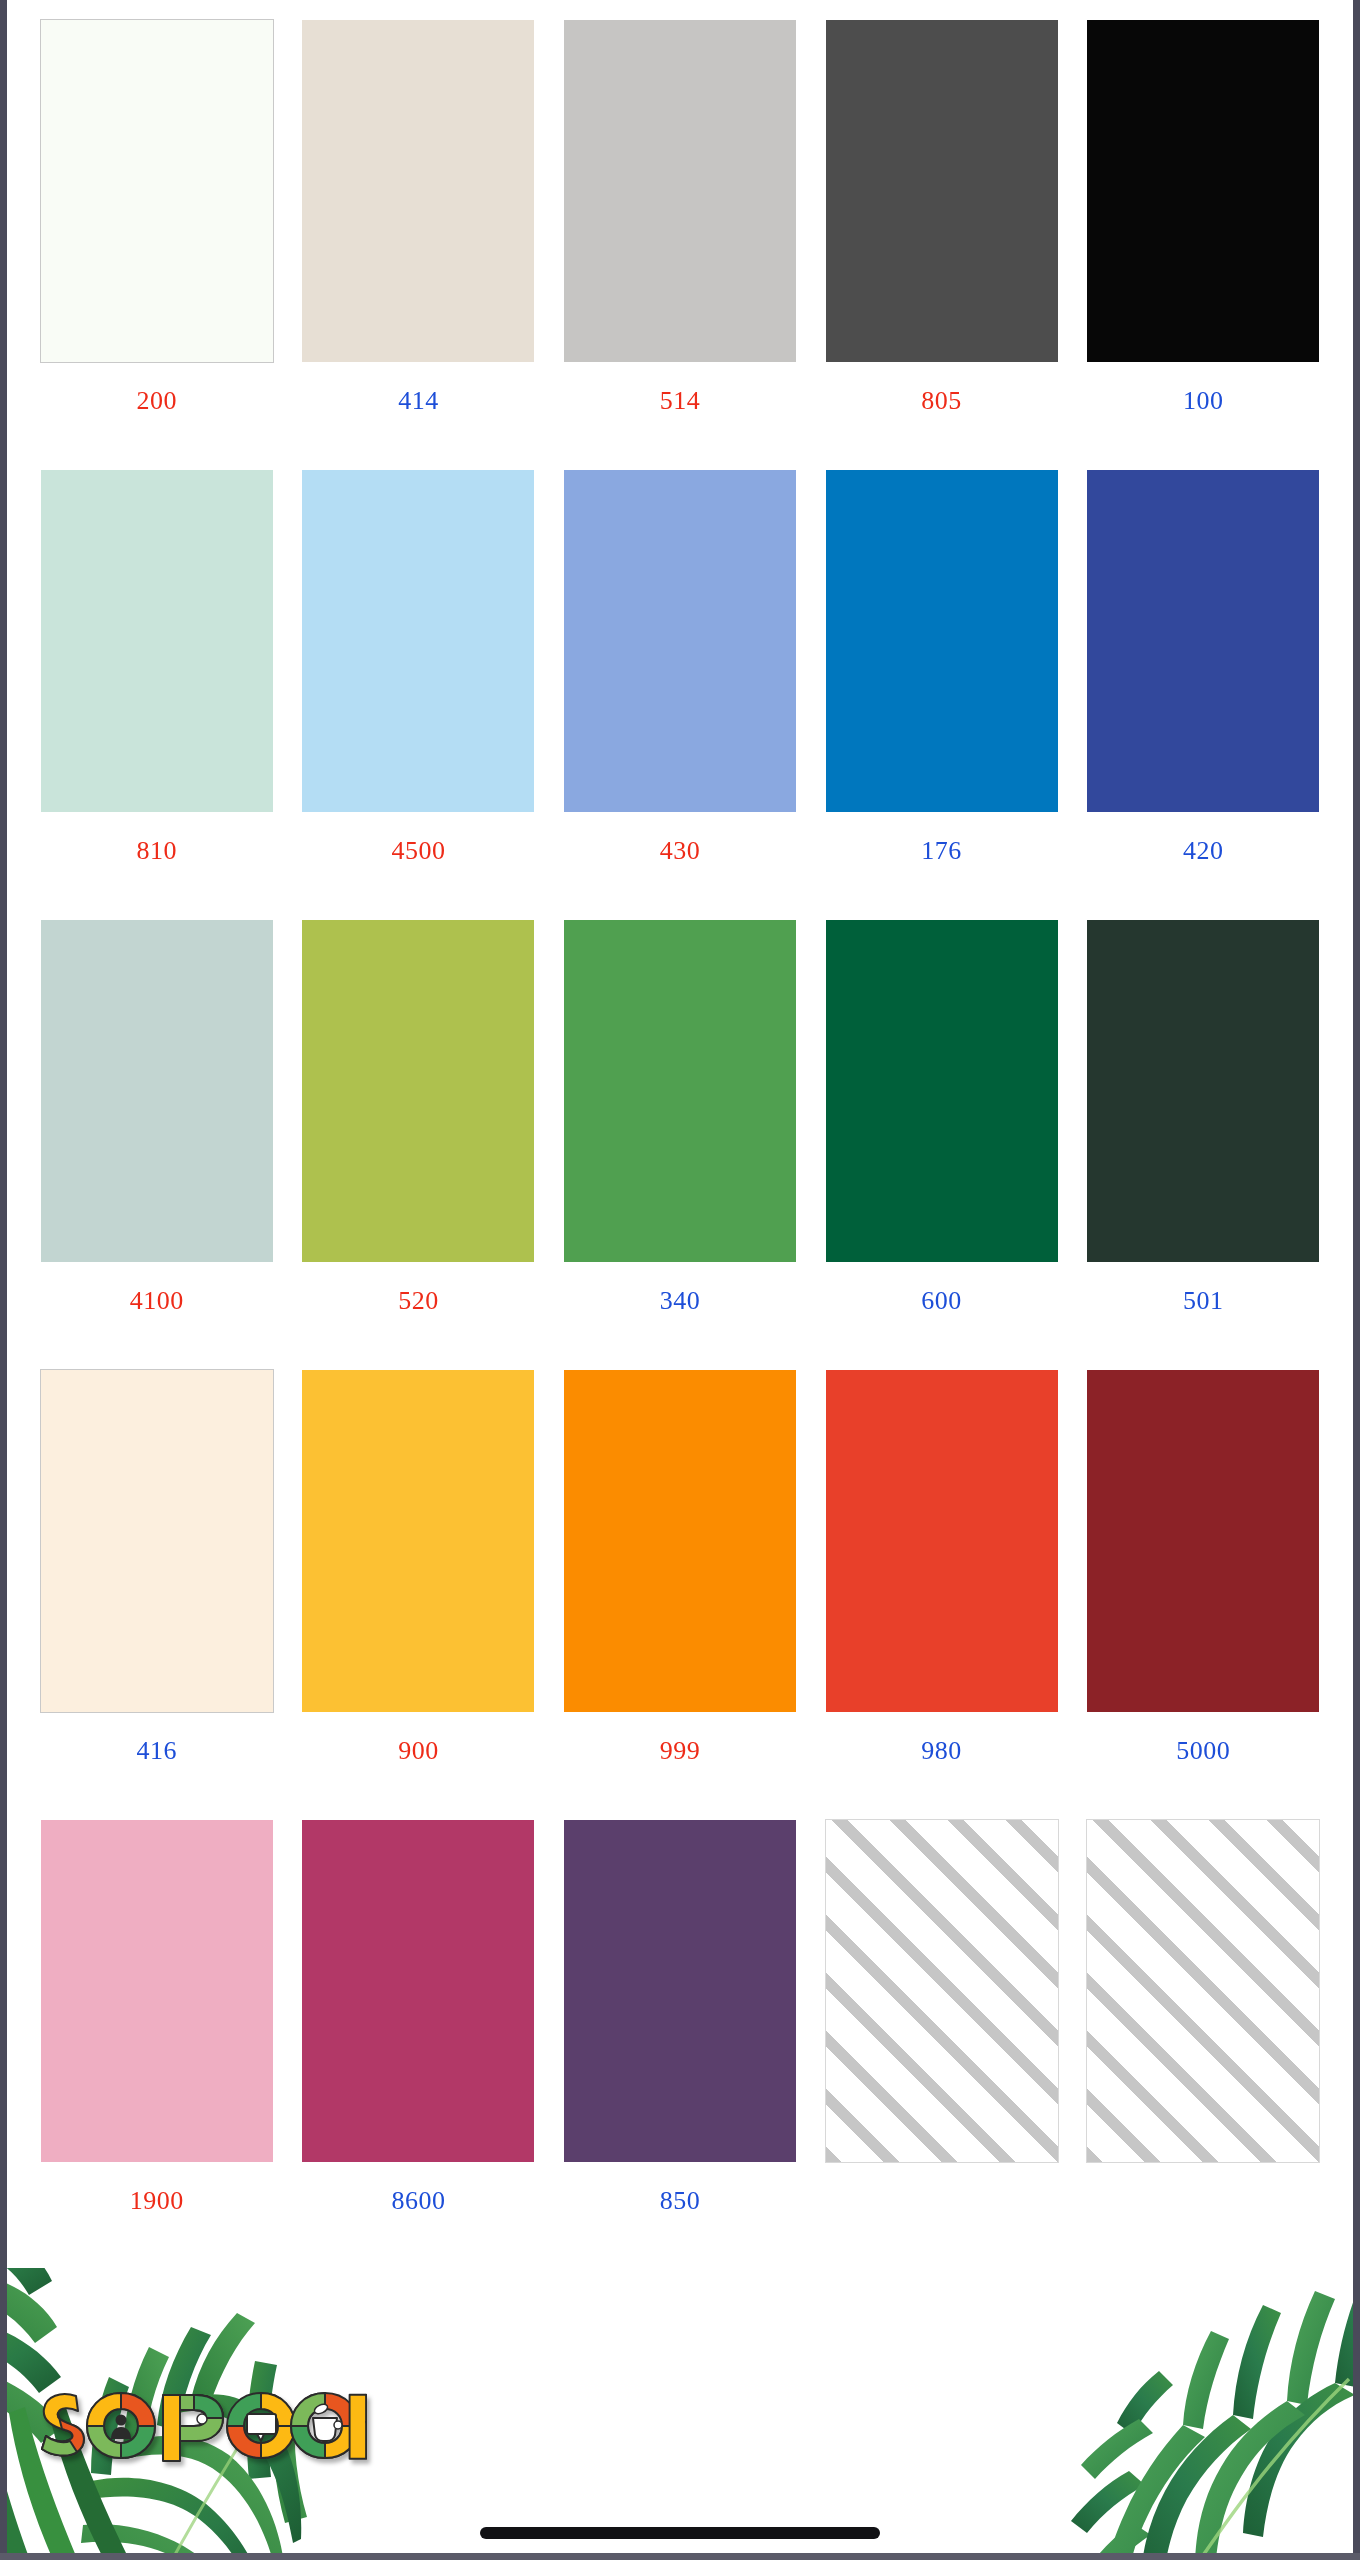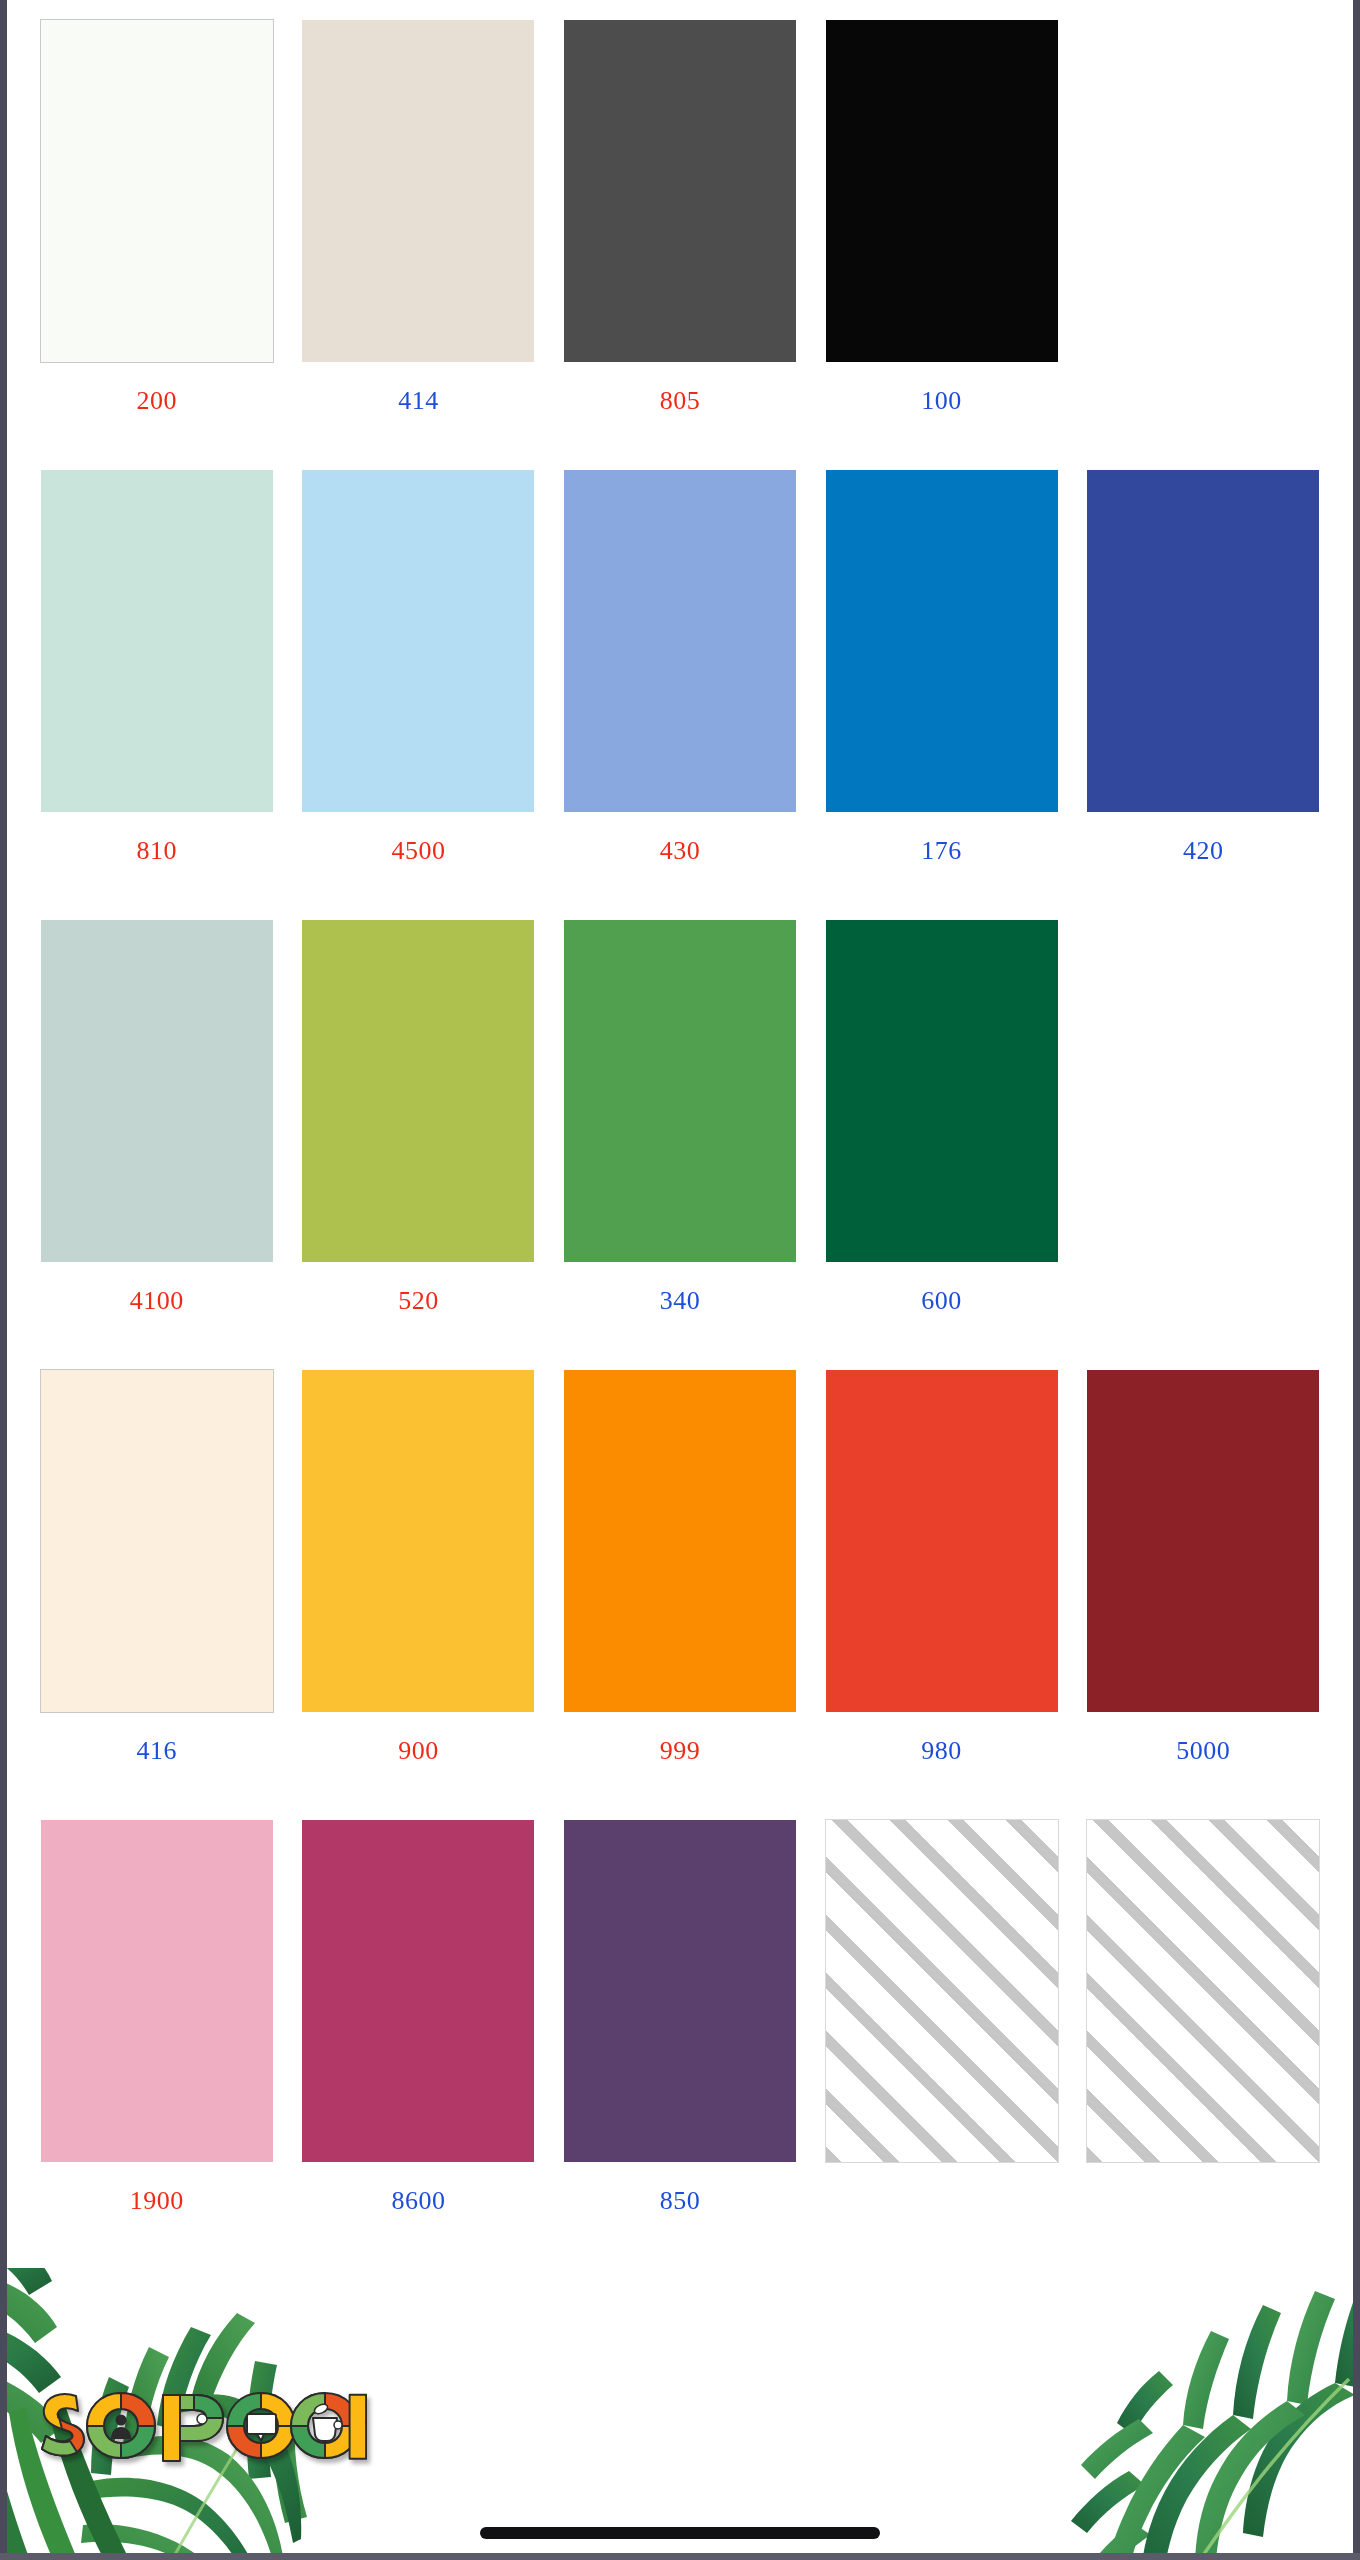--- a/index.html
+++ b/index.html
@@ -139,20 +139,26 @@
           <div class="label red">200</div>
         </div>
         <div class="cell">
           <div class="chip-wrap">
             <div class="chip" style="background-color: rgb(231, 223, 212);"></div>
           </div>
           <div class="label dark">414</div>
         </div>
         <div class="cell">
           <div class="chip-wrap">
+            <div class="chip" style="background-color: rgb(198, 197, 195);"></div>
+          </div>
+          <div class="label red">514</div>
+        </div>
+        <div class="cell">
+          <div class="chip-wrap">
             <div class="chip" style="background-color: rgb(77, 77, 77);"></div>
           </div>
           <div class="label red">805</div>
         </div>
         <div class="cell">
           <div class="chip-wrap">
             <div class="chip" style="background-color: rgb(7, 7, 7);"></div>
           </div>
           <div class="label dark">100</div>
         </div>
@@ -206,20 +212,26 @@
           <div class="chip-wrap">
             <div class="chip" style="background-color: rgb(80, 160, 80);"></div>
           </div>
           <div class="label dark">340</div>
         </div>
         <div class="cell">
           <div class="chip-wrap">
             <div class="chip" style="background-color: rgb(0, 96, 58);"></div>
           </div>
           <div class="label dark">600</div>
+        </div>
+        <div class="cell">
+          <div class="chip-wrap">
+            <div class="chip" style="background-color: rgb(37, 55, 47);"></div>
+          </div>
+          <div class="label dark">501</div>
         </div>
       </div>
       <div class="row">
         <div class="cell">
           <div class="chip-wrap">
             <div class="chip bordered" style="background-color: rgb(252, 239, 222);"></div>
           </div>
           <div class="label dark">416</div>
         </div>
         <div class="cell">

